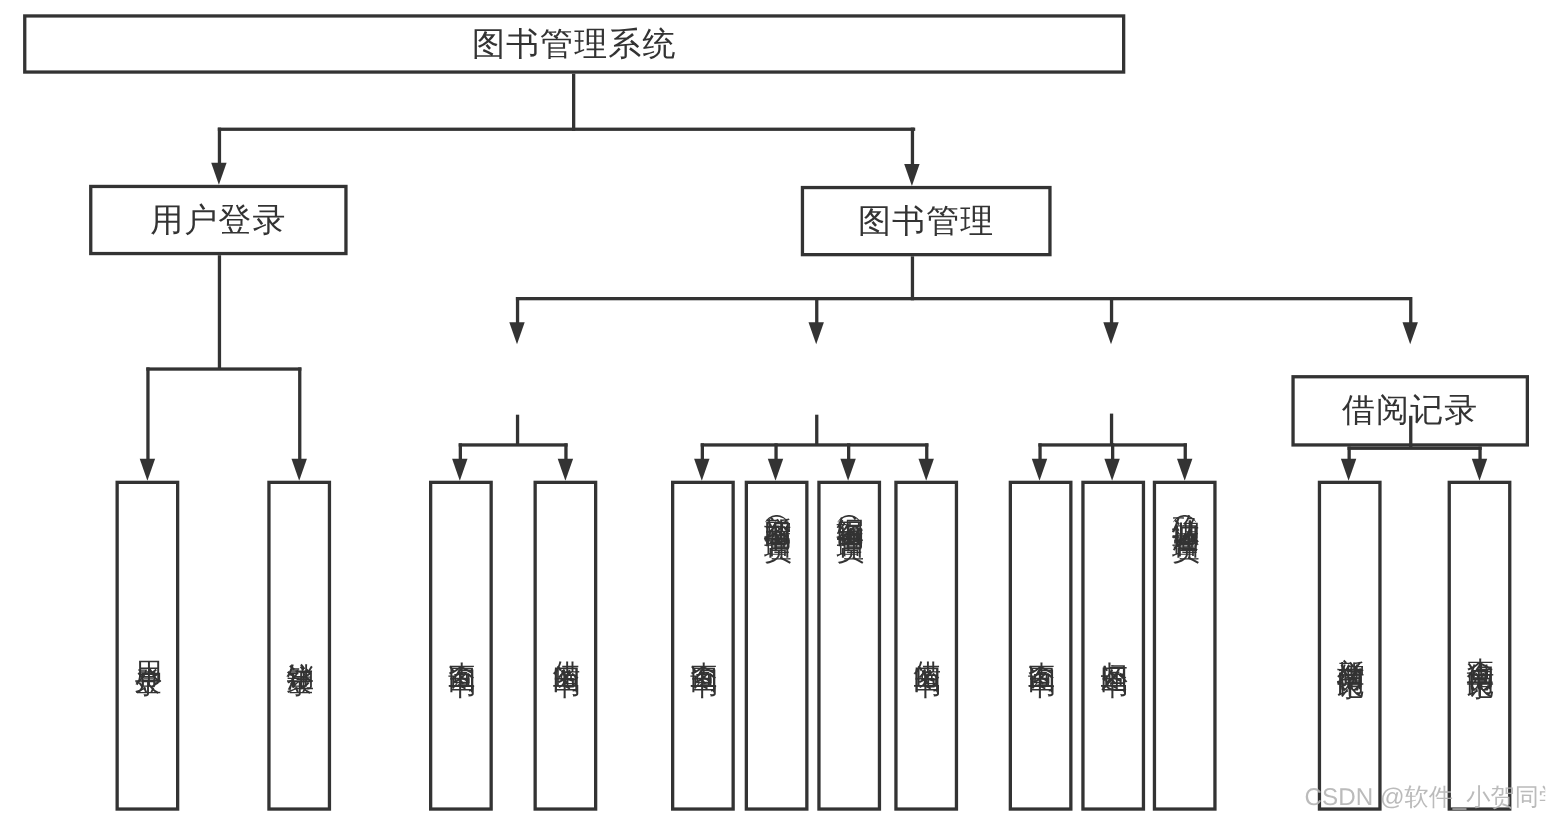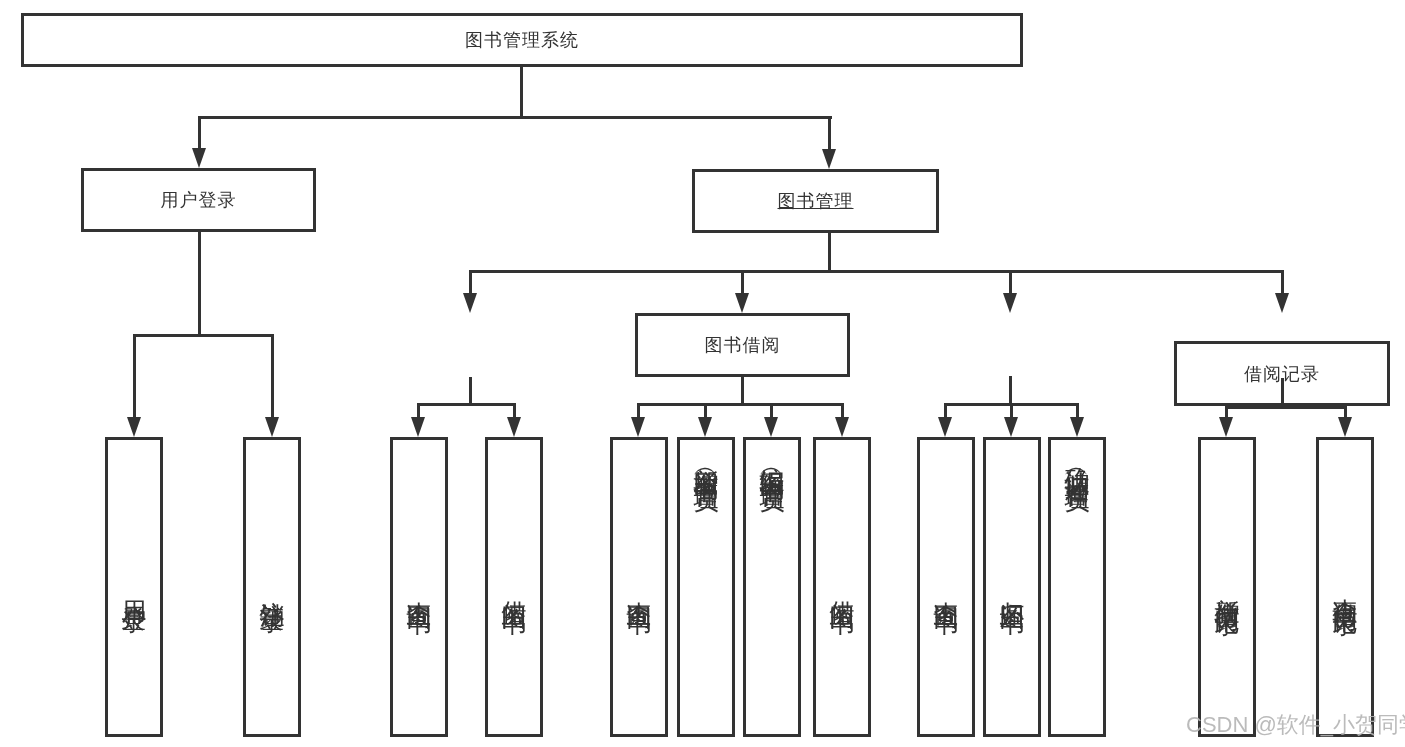--- a/index.html
+++ b/index.html
@@ -15,21 +15,21 @@
     position: absolute;
     background: #ffffff;
     border: 3px solid #333333;
     box-sizing: border-box;
     display: flex;
     align-items: center;
     justify-content: center;
     color: #333333;
   }
   .hlabel {
-    font-size: 18px;
+    font-size: 30px;
     letter-spacing: 1px;
     white-space: nowrap;
   }
   .leaf {
     top: 437px;
     width: 58px;
     height: 300px;
   }
   .vtext {
     writing-mode: vertical-rl;
@@ -76,21 +76,21 @@
   <div class="line" style="left:520px; top:67px; width:3px; height:52px;"></div>
   <div class="line" style="left:198px; top:116px; width:634px; height:3px;"></div>
   <div class="line" style="left:198px; top:116px; width:3px; height:34px;"></div>
   <div class="arrow" style="left:192px; top:148px;"></div>
   <div class="line" style="left:828px; top:116px; width:3px; height:34px;"></div>
   <div class="arrow" style="left:822px; top:149px;"></div>
 
   <div class="node" style="left:81px; top:168px; width:235px; height:64px;">
     <span class="hlabel">用户登录</span>
   </div>
-  <div class="node" style="left:692px; top:169px; width:247px; height:64px;text-decoration:underline;">
+  <div class="node" style="left:728px; top:169px; width:228px; height:64px;">
     <span class="hlabel">图书管理</span>
   </div>
 
   <div class="line" style="left:198px; top:232px; width:3px; height:104px;"></div>
   <div class="line" style="left:133px; top:334px; width:141px; height:3px;"></div>
   <div class="line" style="left:133px; top:334px; width:3px; height:84px;"></div>
   <div class="arrow" style="left:127px; top:417px;"></div>
   <div class="line" style="left:271px; top:334px; width:3px; height:84px;"></div>
   <div class="arrow" style="left:265px; top:417px;"></div>
 
@@ -98,23 +98,20 @@
   <div class="line" style="left:469px; top:270px; width:814px; height:3px;"></div>
   <div class="line" style="left:469px; top:270px; width:3px; height:24px;"></div>
   <div class="arrow" style="left:463px; top:293px;"></div>
   <div class="line" style="left:741px; top:270px; width:3px; height:24px;"></div>
   <div class="arrow" style="left:735px; top:293px;"></div>
   <div class="line" style="left:1009px; top:270px; width:3px; height:24px;"></div>
   <div class="arrow" style="left:1003px; top:293px;"></div>
   <div class="line" style="left:1281px; top:270px; width:3px; height:24px;"></div>
   <div class="arrow" style="left:1275px; top:293px;"></div>
 
-  <div class="node" style="left:635px; top:313px; width:215px; height:64px;">
-    <span class="hlabel">图书借阅</span>
-  </div>
   <div class="node" style="left:1174px; top:313px; width:216px; height:65px;margin-top:28px;">
     <span class="hlabel">借阅记录</span>
   </div>
 
   <div class="line" style="left:469px; top:377px; width:3px; height:28px;"></div>
   <div class="line" style="left:417px; top:403px; width:99px; height:3px;"></div>
   <div class="line" style="left:417px; top:403px; width:3px; height:16px;"></div>
   <div class="arrow" style="left:411px; top:417px;"></div>
   <div class="line" style="left:513px; top:403px; width:3px; height:16px;"></div>
   <div class="arrow" style="left:507px; top:417px;"></div>

